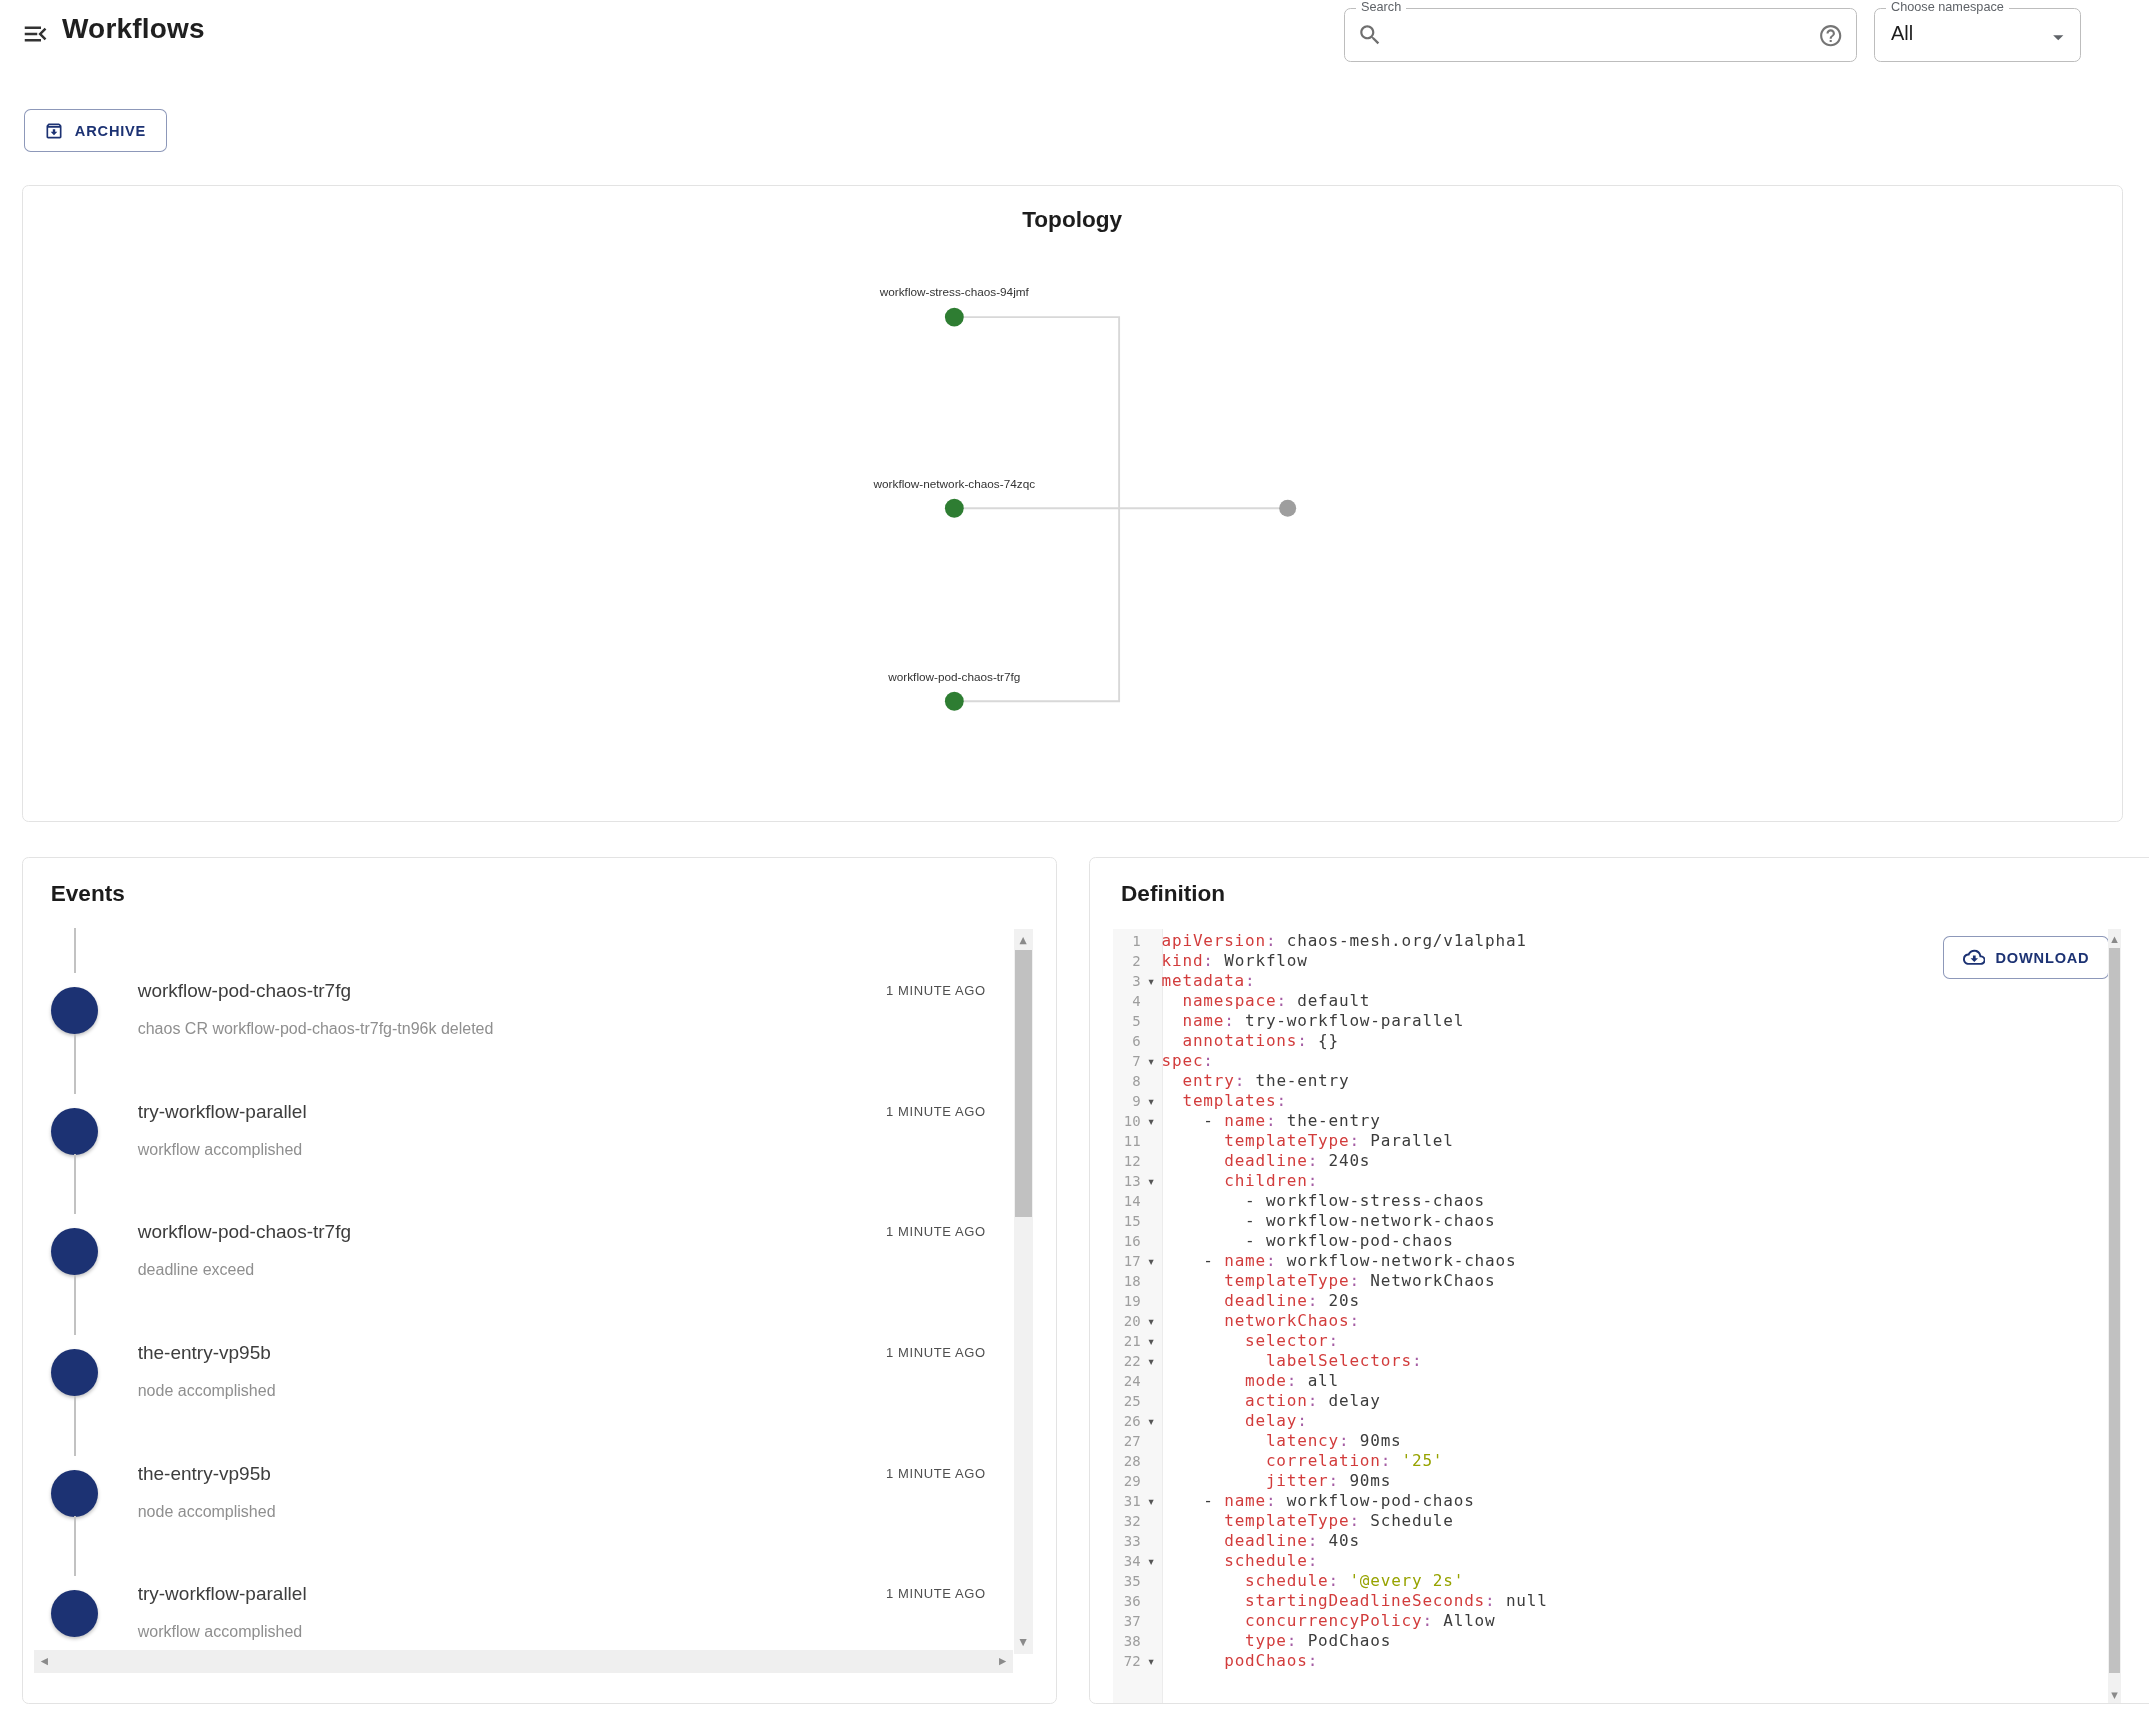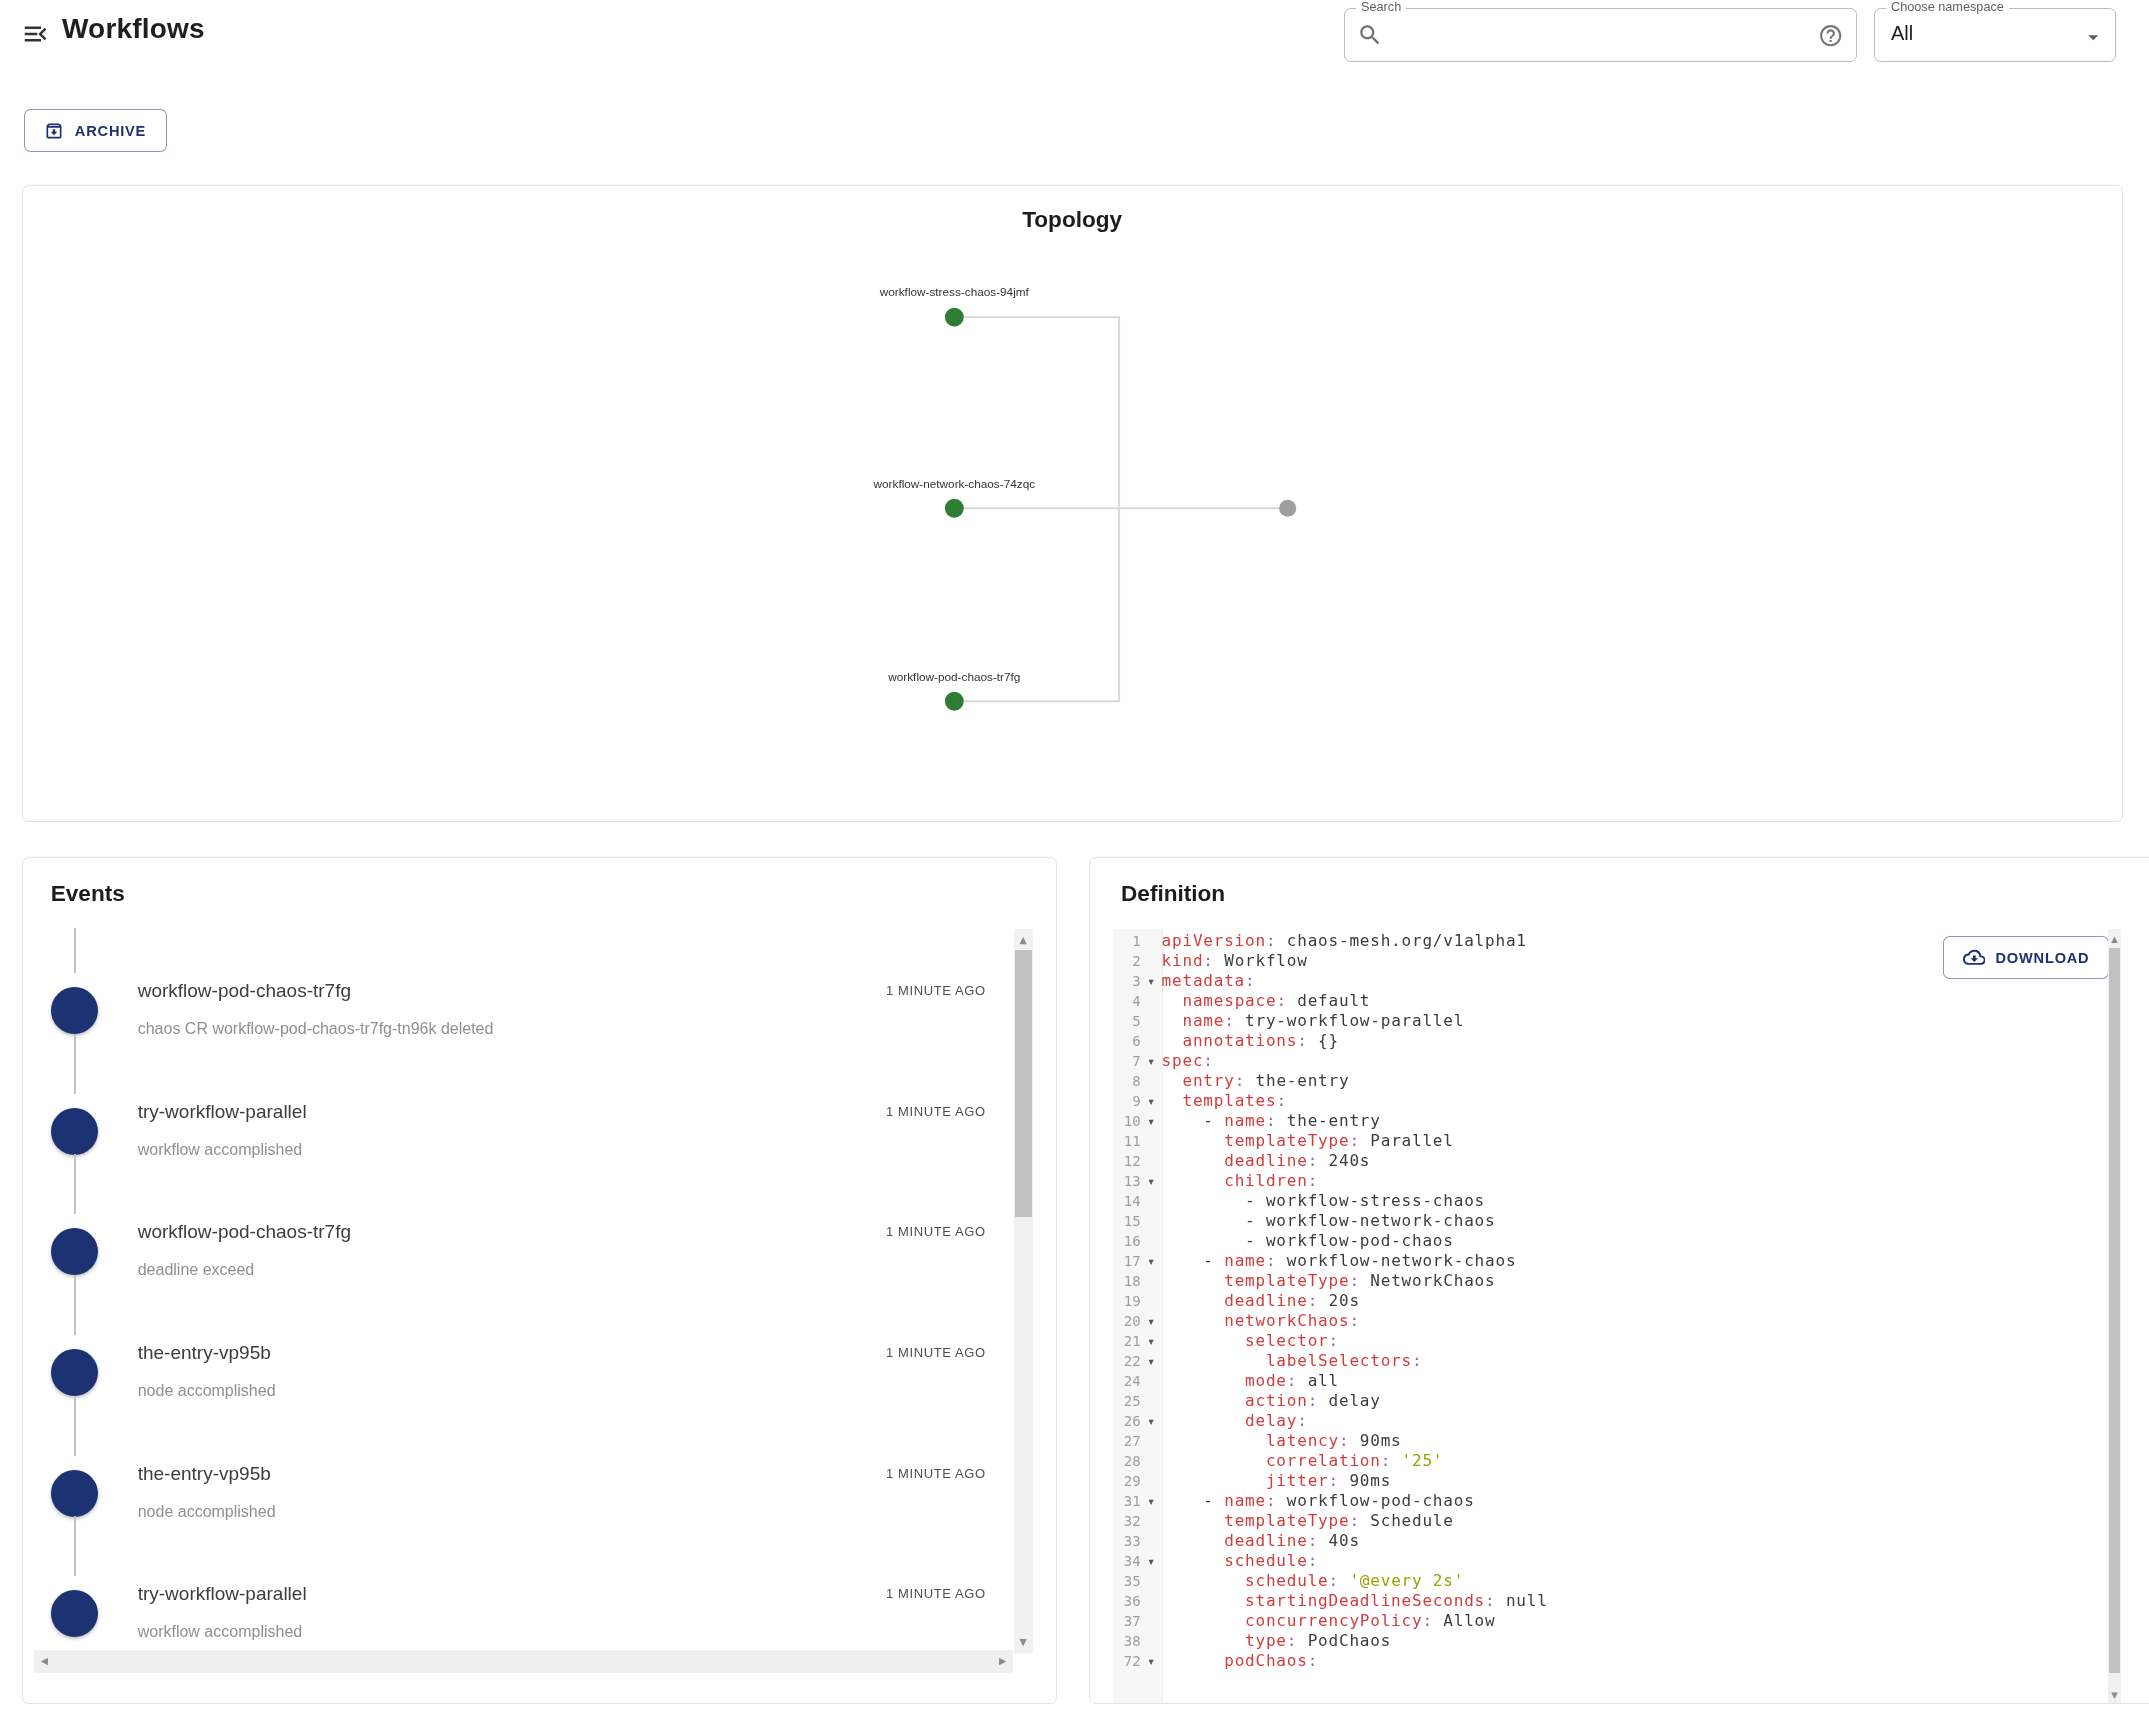--- a/index.html
+++ b/index.html
@@ -9,21 +9,21 @@
   
   .menu-btn{position:absolute;left:21px;top:19px;width:30px;height:30px;cursor:pointer;}
   .page-title{position:absolute;left:62px;top:13px;font-size:28px;font-weight:bold;color:#1f1f1f;letter-spacing:0.2px;}
 
   .field{position:absolute;top:7.5px;height:54px;border:0.9px solid #bdbdbd;border-radius:6.6px;background:#fff;box-sizing:border-box;}
   .field-label{position:absolute;top:-8.5px;left:11.3px;background:#fff;padding:0 4.7px;font-size:12.7px;color:#5f6368;}
   .search-field{left:1344px;width:513px;}
   .search-icon{position:absolute;left:12.2px;top:13px;}
   .help-icon{position:absolute;right:12.2px;top:14px;}
   .search-input{position:absolute;left:49px;top:9.4px;width:358px;height:34px;border:none;outline:none;font-size:19px;background:transparent;}
-  .ns-field{left:1874px;width:242px;}
+  .ns-field{left:1874px;width:207px;}
   .ns-value{position:absolute;left:16px;top:13px;font-size:20px;color:#1c1c1c;}
   .ns-arrow{position:absolute;right:9.4px;top:16px;}
 
   
   .obtn{position:absolute;display:flex;align-items:center;justify-content:center;gap:10.4px;
         border:0.9px solid rgba(28,50,115,.5);border-radius:6.6px;background:#fff;
         color:var(--navy);font-weight:bold;font-size:14.6px;letter-spacing:0.8px;cursor:pointer;box-sizing:border-box;}
   .archive-btn{left:23.5px;top:109px;width:143px;height:43px;gap:11px;}
 
   

